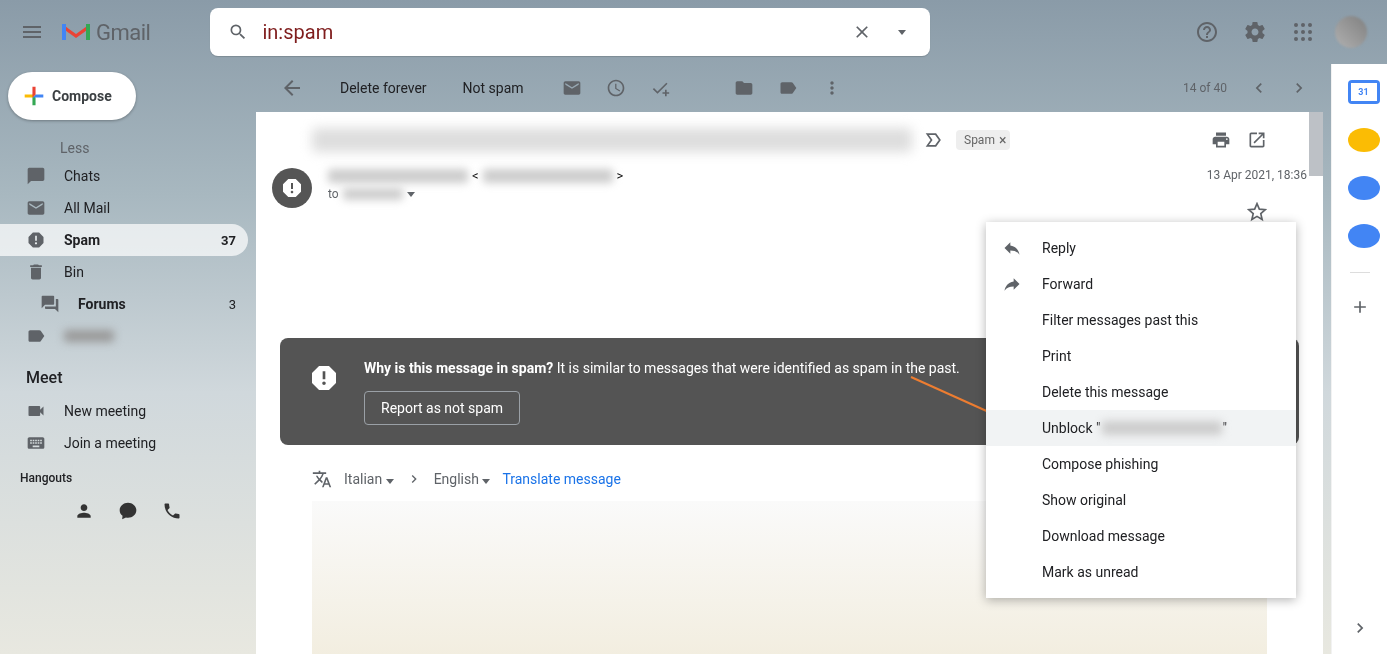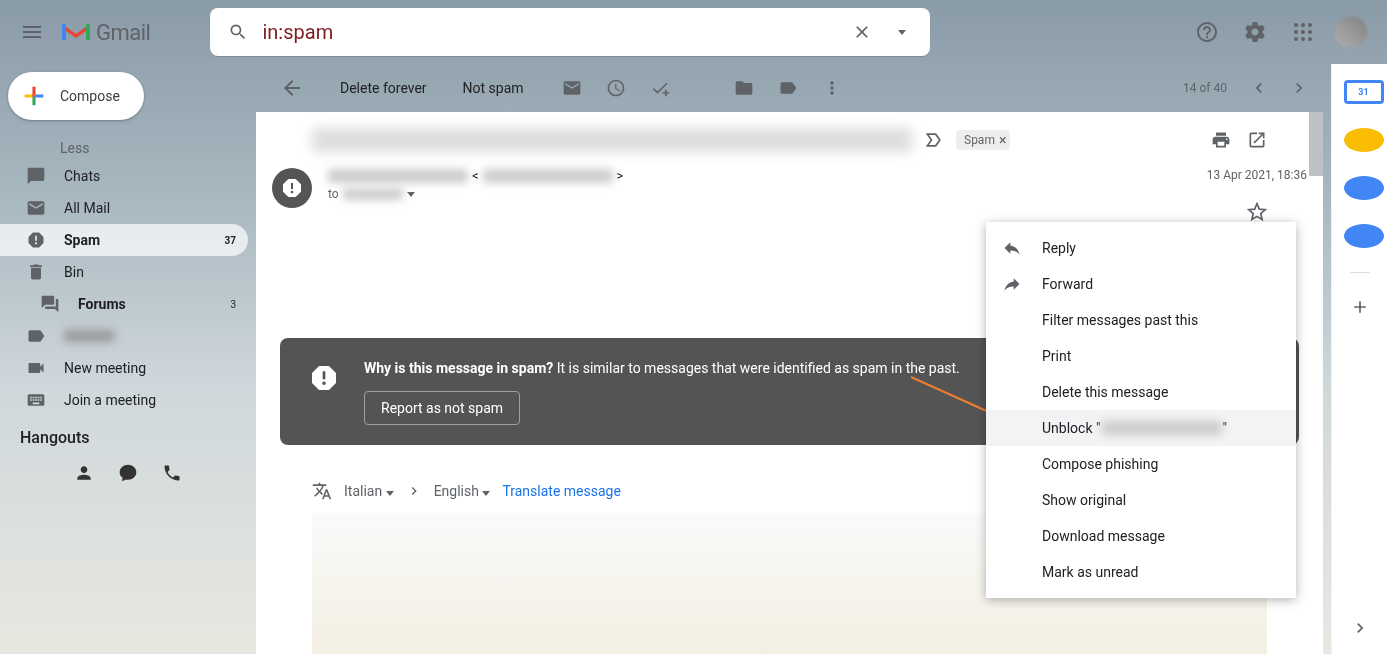--- a/index.html
+++ b/index.html
@@ -12,30 +12,30 @@
 .search-bar { margin-left: 60px; background: #fff; border-radius: 8px; height: 48px; width: 720px; display: flex; align-items: center; padding: 0 8px; box-shadow: 0 1px 1px rgba(0,0,0,0.15); }
 .search-icon, .clear-icon, .dropdown-icon { width: 40px; height: 40px; display: flex; align-items: center; justify-content: center; cursor: pointer; border-radius: 50%; }
 .search-input { flex: 1; border: none; outline: none; font-size: 20px; color: #7f1d1d; padding: 0 4px; }
 .header-right { margin-left: auto; display: flex; align-items: center; gap: 8px; padding-right: 12px; }
 .icon-btn { width: 40px; height: 40px; display: flex; align-items: center; justify-content: center; border-radius: 50%; cursor: pointer; color: #5f6368;}
 .icon-btn svg { width: 24px; height: 24px; fill: #5f6368; }
 .avatar { width: 32px; height: 32px; border-radius: 50%; background: linear-gradient(45deg,#b0b0b0,#808080); margin-left: 4px; filter: blur(1px); }
 .body-row { display: flex; height: calc(100% - 64px); }
 .sidebar { width: 256px; padding-top: 8px; overflow: hidden; flex-shrink: 0; }
 .compose-btn { background: #fff; border-radius: 24px; height: 48px; display: inline-flex; align-items: center; padding: 0 24px 0 12px; margin-left: 8px; box-shadow: 0 1px 3px rgba(0,0,0,0.3); cursor: pointer; }
-.compose-btn span { margin-left: 12px; font-size: 14px; color: #3c4043; font-weight: 400; }
+.compose-btn span { margin-left: 4px; font-size: 14px; color: #3c4043; font-weight: 700; }
 .nav-list { margin-top: 16px; }
 .nav-item { height: 32px; display: flex; align-items: center; padding: 0 12px 0 26px; border-radius: 0 16px 16px 0; margin-right: 8px; cursor: pointer; font-size: 14px; color: #202124; }
 .nav-item .icon { width: 20px; height: 20px; margin-right: 18px; display: flex; align-items: center; justify-content: center; }
-.nav-item .count { margin-left: auto; font-size: 10px; color: #202124; }
+.nav-item .count { margin-left: auto; font-size: 13px; color: #202124; }
 .nav-item.active { background: rgba(255,255,255,0.7); font-weight: 700; }
 .nav-item.sub { padding-left: 40px; font-weight: 700;}
 .nav-item.sub .count { font-weight: 400; }
 .meet-header { font-size: 16px; font-weight: 500; color: #202124; padding: 16px 0 8px 26px; }
-.hangouts-header { font-size: 16px; font-weight: 500; color: #202124; padding: 12px 0 8px 20px; }
+.hangouts-header { font-size: 12px; font-weight: 500; color: #202124; padding: 12px 0 8px 20px; }
 .signin-btn { background: #1a73e8; color: #fff; text-align: center; padding: 8px; margin: 4px 16px; font-size: 14px; font-weight: 500; cursor: pointer; border-radius: 2px; }
 .signin-note { font-size: 11px; color: #5f6368; text-align: center; padding: 4px 20px; line-height: 1.4; }
 .hangouts-icons { display: flex; justify-content: center; gap: 24px; margin-top: 8px; }
 .main { flex: 1; display: flex; flex-direction: column; min-width: 0; }
 .toolbar { height: 48px; display: flex; align-items: center; padding: 0 16px; gap: 20px; }
 .toolbar .text-btn { font-size: 14px; color: #202124; cursor: pointer; padding: 4px 8px; }
 .toolbar .icon-group { display: flex; gap: 20px; margin-left: 8px; }
 .toolbar .right { margin-left: auto; display: flex; align-items: center; gap: 8px; }
 .count-text { font-size: 12px; color: #5f6368; margin-right: 8px;}
 .content { background: #fff; flex: 1; border-radius: 0; position: relative; overflow: hidden; margin-right: 8px; }
@@ -46,35 +46,35 @@
 .sender-row { display: flex; align-items: flex-start; padding: 8px 16px 8px 16px; position: relative; }
 .sender-avatar { width: 40px; height: 40px; border-radius: 50%; background: #555; display: flex; align-items: center; justify-content: center; color: #fff; flex-shrink: 0; margin-left: 0; }
 .sender-info { margin-left: 16px; font-size: 13px; }
 .sender-line1 { display: flex; align-items: center; gap: 4px; }
 .sender-name-blur { width: 140px; height: 14px; background: #ccc; filter: blur(4px); border-radius: 3px; }
 .sender-email-blur { width: 130px; height: 14px; background: #ccc; filter: blur(4px); border-radius: 3px; }
 .to-line { display:flex; align-items:center; gap:4px; color: #5f6368; font-size: 12px; margin-top: 4px;}
 .to-blur { width: 60px; height: 12px; background: #ccc; filter: blur(4px); border-radius: 3px; }
 .sender-right { margin-left: auto; display: flex; align-items: center; gap: 20px; font-size: 12px; color: #5f6368; flex-direction: column; }
 .more-btn { width: 40px; height: 40px; border-radius: 50%; background: #f1f3f4; display: flex; align-items: center; justify-content: center; cursor: pointer; }
-.spam-banner { background: #545454; color: #fff; margin: 8px 24px 24px 24px; border-radius: 8px; padding: 20px 28px; display: flex; gap: 24px; align-items: flex-start; }
+.spam-banner { background: #545454; color: #fff; margin: 8px 24px 12px 24px; border-radius: 8px; padding: 20px 28px; display: flex; gap: 24px; align-items: flex-start; }
 .banner-icon { width: 32px; height: 32px; flex-shrink: 0; margin-top: 4px; }
 .banner-text { font-size: 14px; line-height: 1.5; }
 .banner-btn { border: 1px solid #9aa0a6; background: transparent; color: #fff; padding: 8px 16px; border-radius: 4px; margin-top: 12px; font-size: 14px; cursor: pointer; }
 .translate-row { display: flex; align-items: center; gap: 12px; padding: 12px 56px; font-size: 14px; color: #5f6368; }
 .translate-link { color: #1a73e8; cursor: pointer; }
 .body-preview { margin: 0 56px; height: 200px; background: linear-gradient(180deg, #fafafa, #f0ead8); }
 .context-menu { position: absolute; top: 222px; left: 986px; width: 310px; background: #fff; box-shadow: 0 2px 10px rgba(0,0,0,0.3); border-radius: 0; padding: 8px 0; z-index: 100; font-size: 14px; }
 .menu-item { height: 36px; display: flex; align-items: center; padding: 0 16px 0 56px; cursor: pointer; color: #202124; position: relative; }
 .menu-item.highlighted { background: #f1f3f4; }
 .menu-item .micon { position: absolute; left: 16px; width: 20px; height: 20px; display: flex; align-items: center; justify-content:center; }
 .menu-blur { display: inline-block; width: 120px; height: 14px; background: #ccc; filter: blur(4px); border-radius:3px; margin-left: 2px; vertical-align: middle;}
 .annotation-arrow { position: absolute; top: 372px; left: 906px; pointer-events: none; z-index: 99; }
 .right-panel { width: 56px; background: #fff; display: flex; flex-direction: column; align-items: center; padding-top: 16px; gap: 24px; border-left: 1px solid rgba(0,0,0,0.05); flex-shrink: 0; }
-.side-app { width: 40px; height: 24px; border-radius: 4px; cursor: pointer; margin-left: 8px; }
+.side-app { width: 32px; height: 24px; border-radius: 4px; cursor: pointer; margin-left: 8px; }
 .scrollbar-thumb { position: absolute; right: 0px; top: 118px; width: 14px; height: 64px; background: #bdc1c6; }
 .dropdown-triangle { width: 0; height: 0; border-left: 4px solid transparent; border-right: 4px solid transparent; border-top: 5px solid #5f6368; display: inline-block; }
 svg.sm { width: 20px; height: 20px; fill: #5f6368; }
 </style>
 </head>
 <body>
 
 <div class="header">
   <div class="hamburger">
     <svg viewBox="0 0 24 24">
@@ -196,20 +196,21 @@
         </div>
       <div class="nav-item">
           <span class="icon">
             <svg class="sm" viewBox="0 0 24 24">
               <path d="M17.63 5.84C17.27 5.33 16.67 5 16 5L5 5.01C3.9 5.01 3 5.9 3 7v10c0 1.1.9 1.99 2 1.99L16 19c.67 0 1.27-.33 1.63-.84L22 12l-4.37-6.16z"></path>
             </svg>
           </span>
           <span style="width:50px;height:12px;background:#999;filter:blur(4px);border-radius:3px;"></span>
         </div>
     </div>
+    <div class="meet-header">Meet</div>
     <div class="nav-item">
         <span class="icon">
           <svg class="sm" viewBox="0 0 24 24">
             <path d="M17 10.5V7c0-.55-.45-1-1-1H4c-.55 0-1 .45-1 1v10c0 .55.45 1 1 1h12c.55 0 1-.45 1-1v-3.5l4 4v-11l-4 4z"></path>
           </svg>
         </span>
         <span>New meeting</span>
       </div>
     <div class="nav-item">
         <span class="icon">

